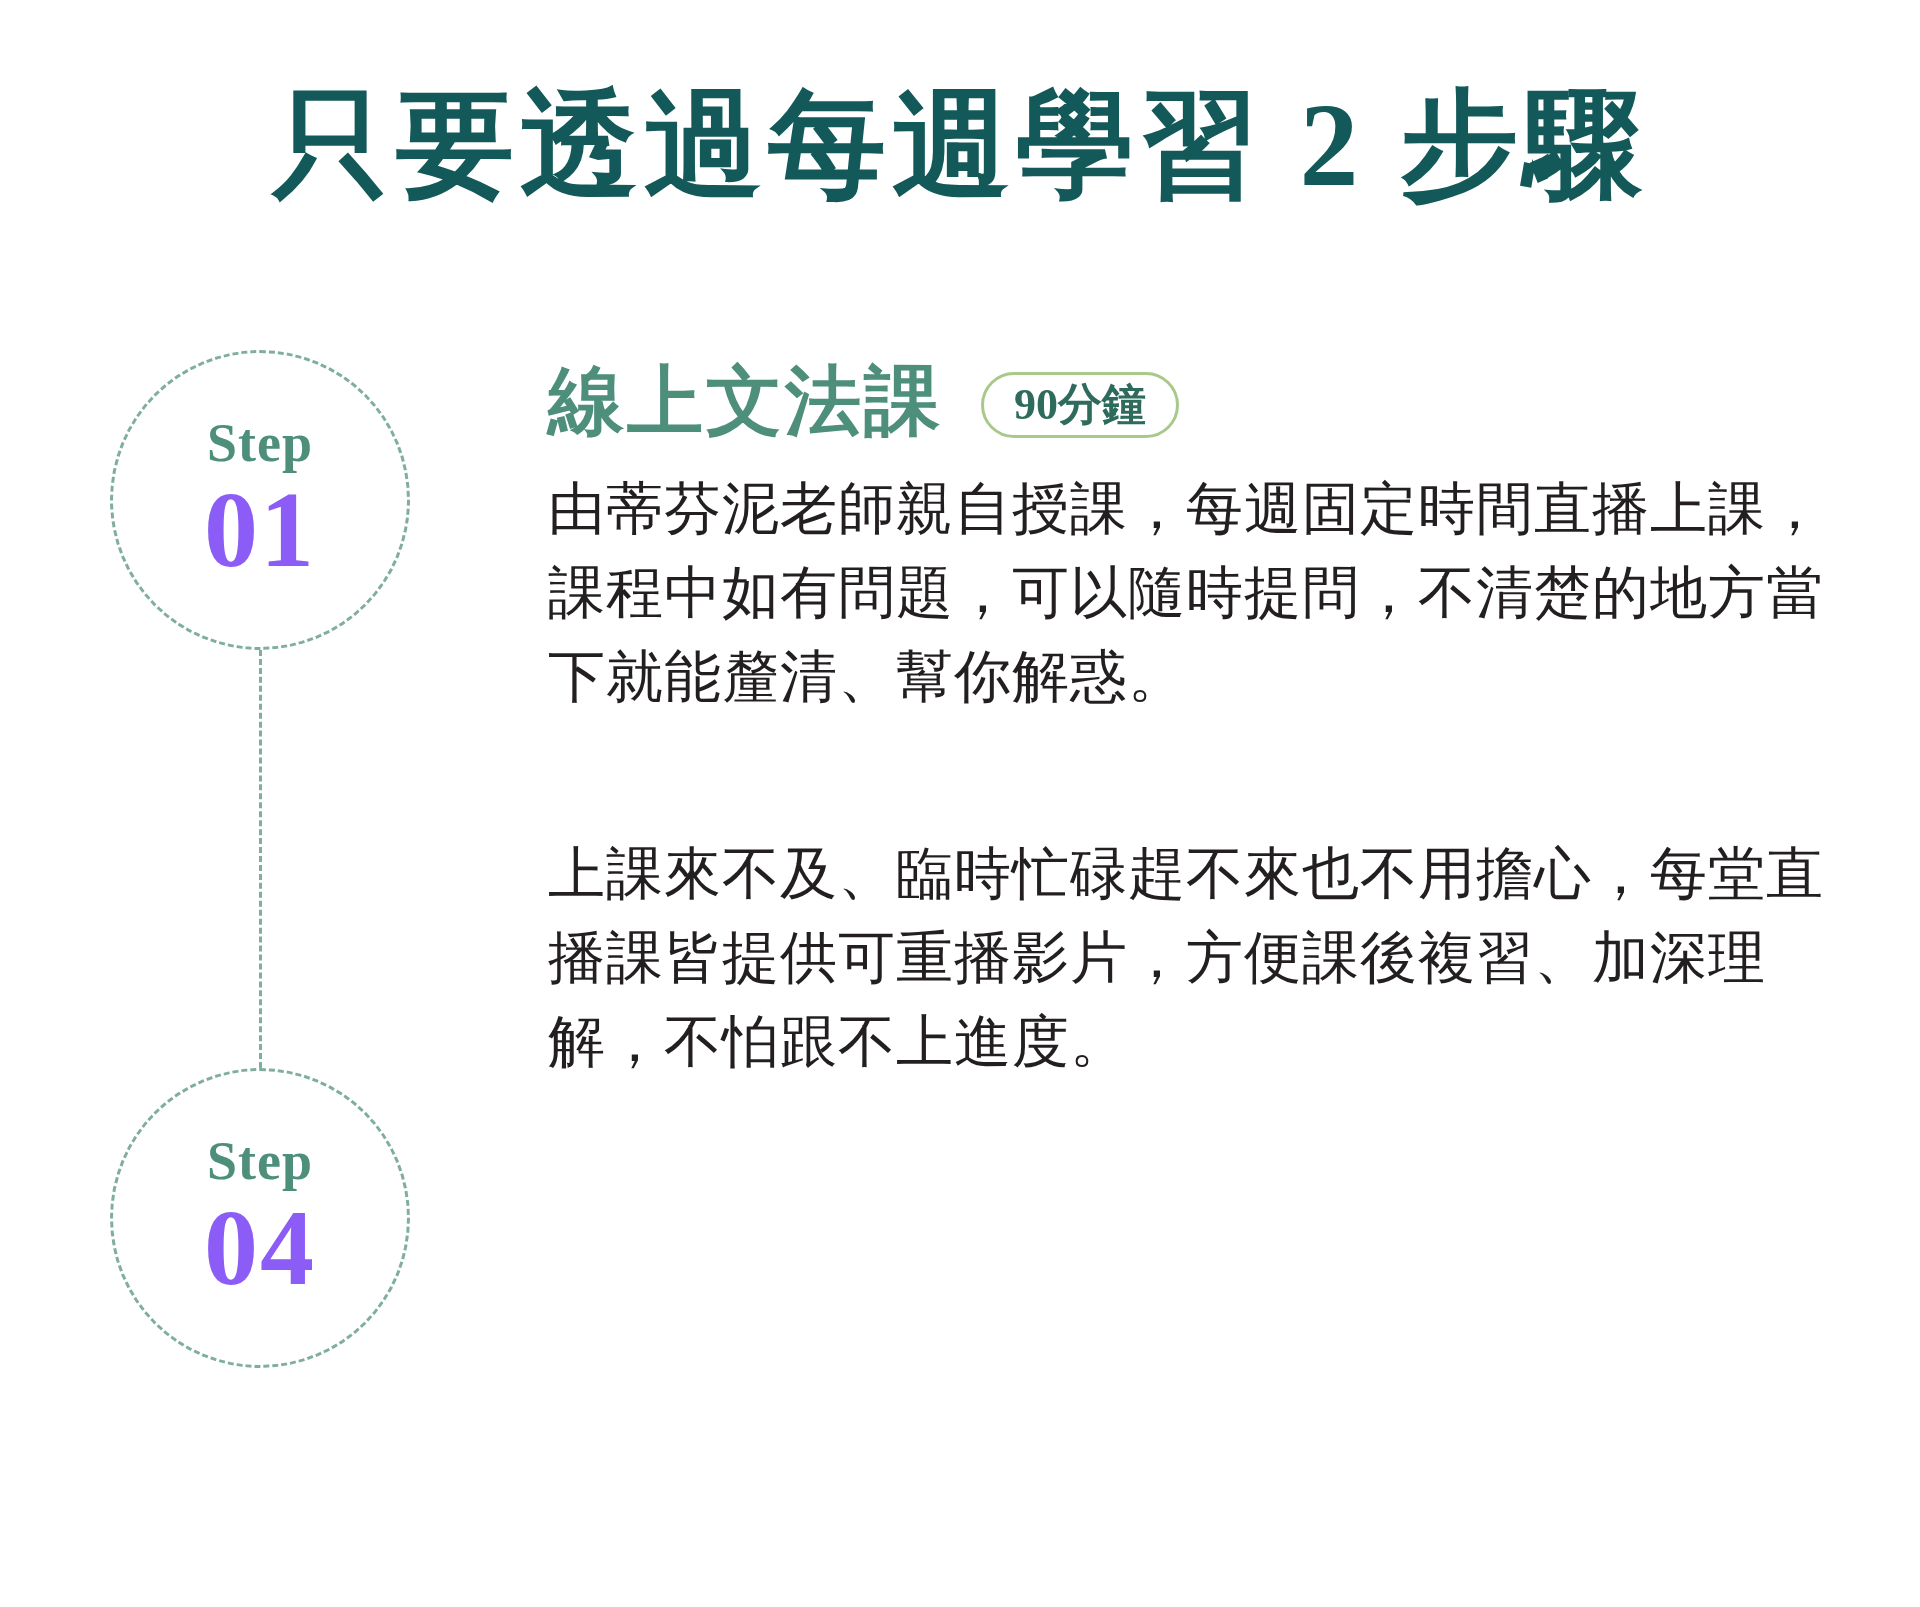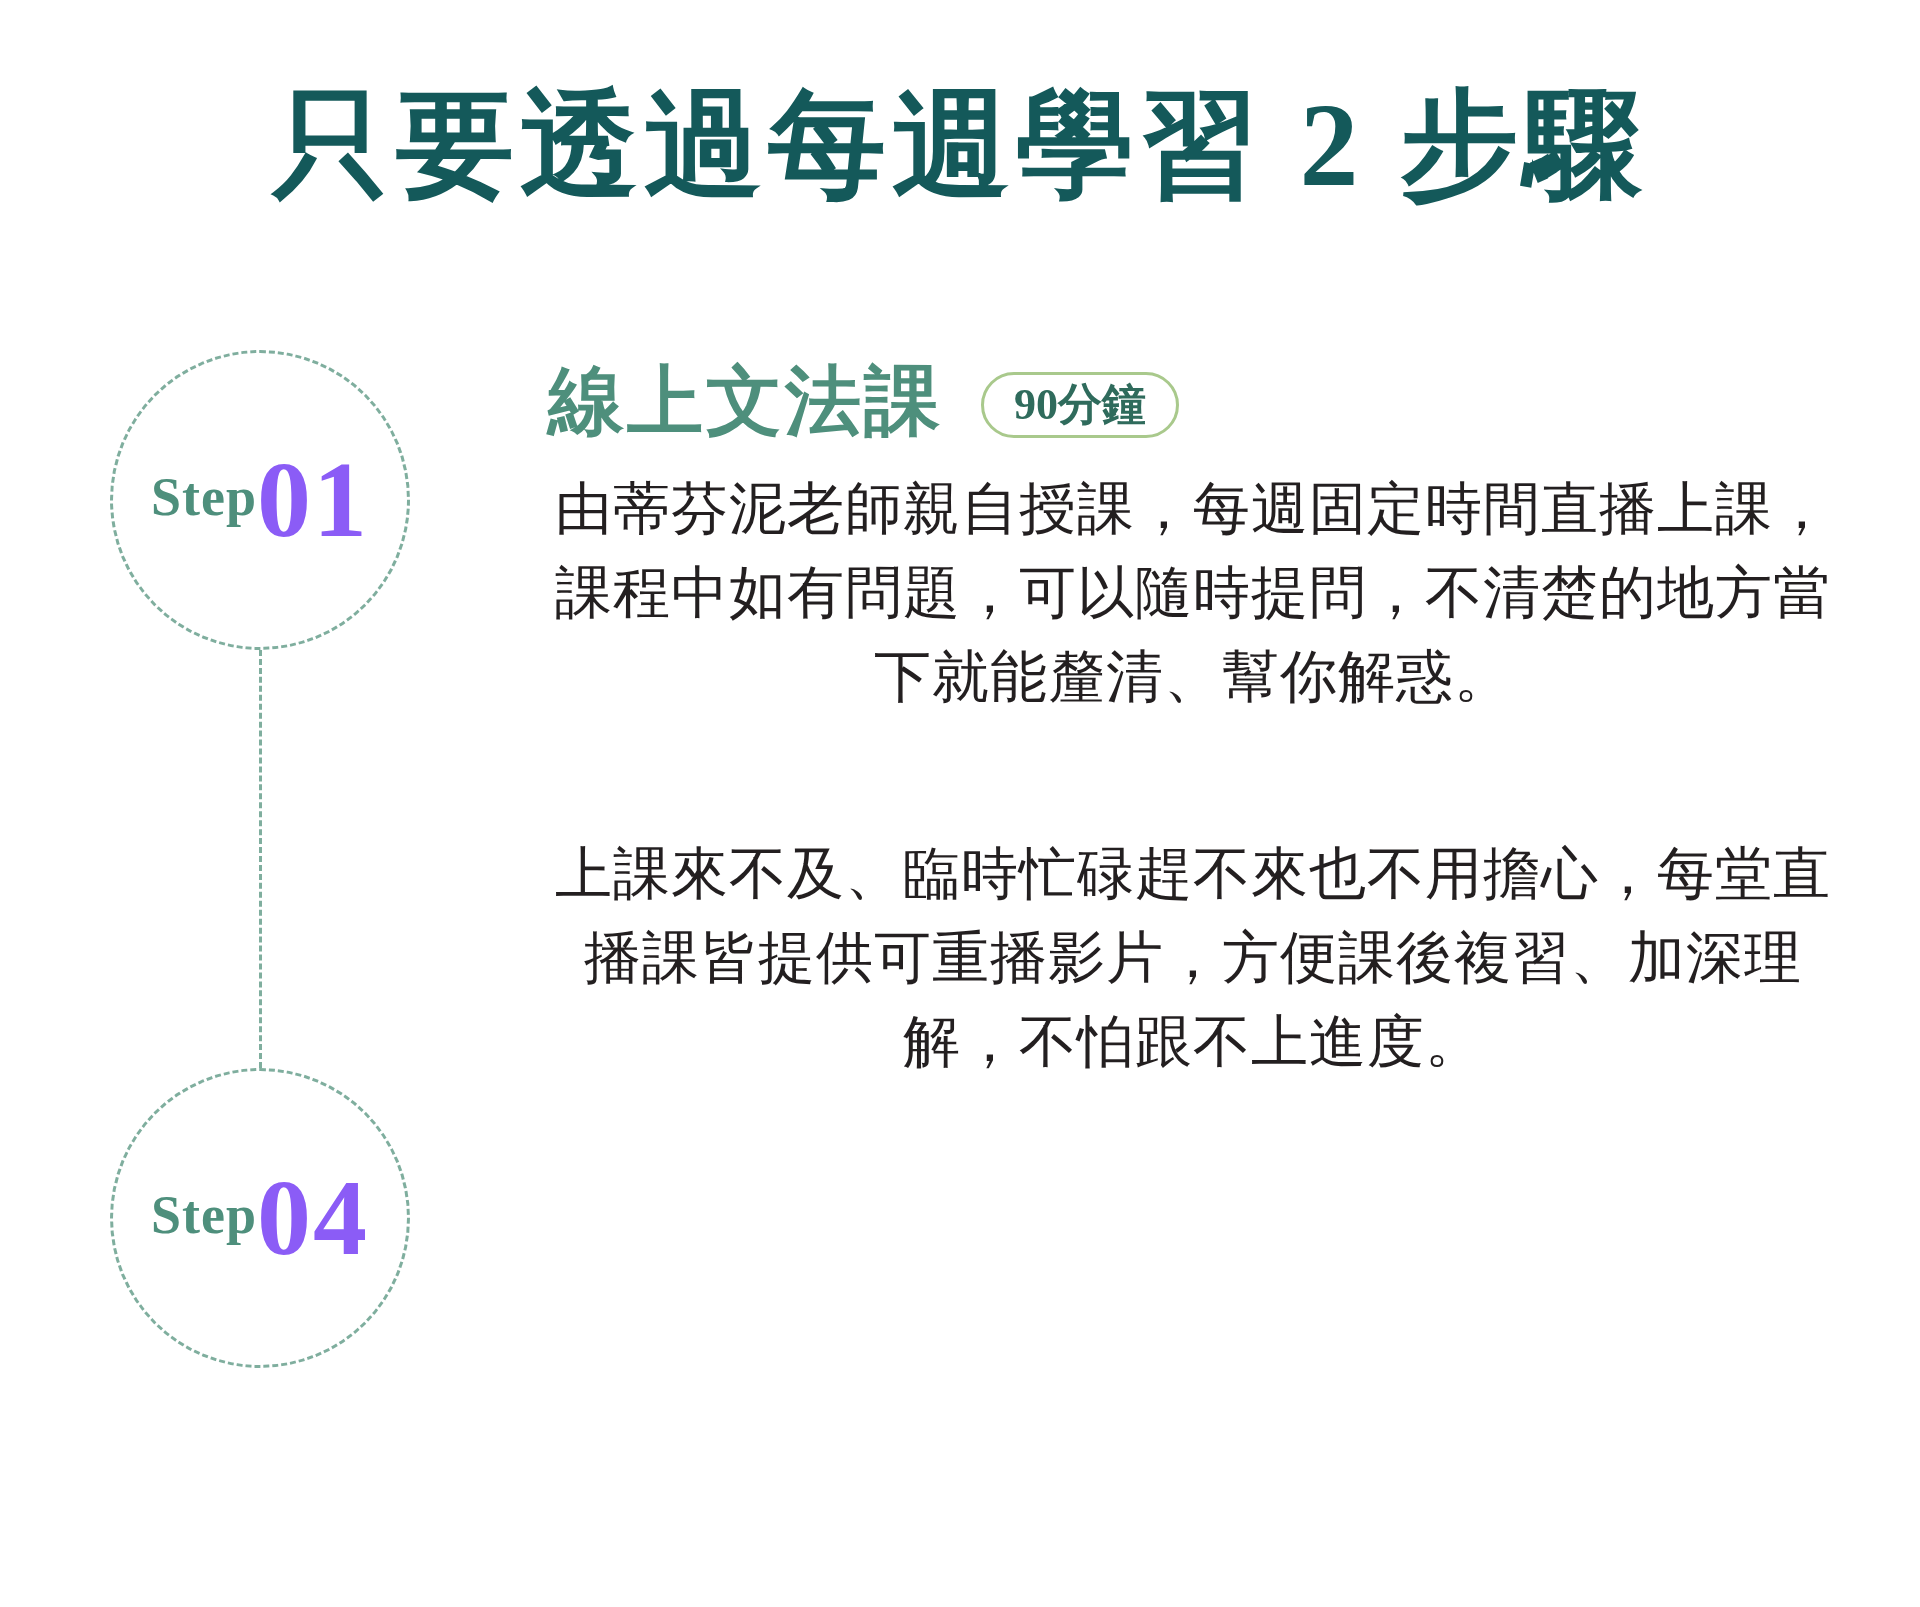--- a/index.html
+++ b/index.html
@@ -49,20 +49,21 @@
   }
 
   .circle {
     position: absolute;
     width: 300px;
     height: 300px;
     border-radius: 50%;
     border: 3px dashed #7fae9e;
     box-sizing: border-box;
     display: flex;
+    flex-direction: column;
     align-items: center;
     justify-content: center;
   }
   .circle-1 { left: 10px; top: 0px; }
   .circle-2 { left: 10px; top: 718px; }
 
   .circle .step-word {
     font-family: "Liberation Serif", serif;
     font-weight: 700;
     font-size: 54px;
@@ -134,21 +135,21 @@
     white-space: nowrap;
     margin-top: 6px;
   }
 
   .body-text {
     font-family: "Liberation Sans", sans-serif;
     font-size: 57px;
     line-height: 1.48;
     color: #231f20;
     letter-spacing: 1px;
-    text-align: center;
+    text-align: left;
   }
   .body-text p { margin: 0; }
 </style>
 </head>
 <body>
 
 <div class="poster">
 
   <div class="title">只要透過每週學習 2 步驟</div>
 

